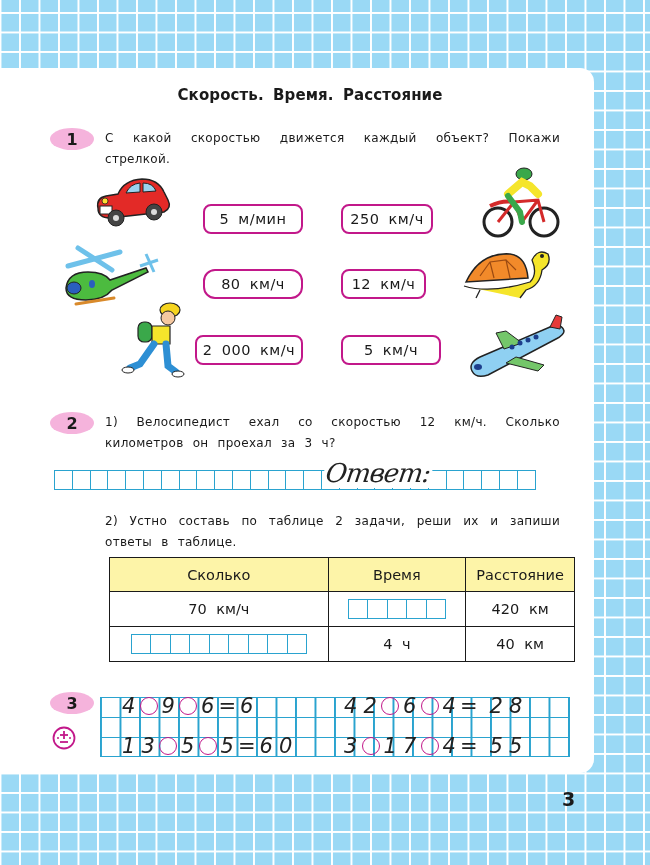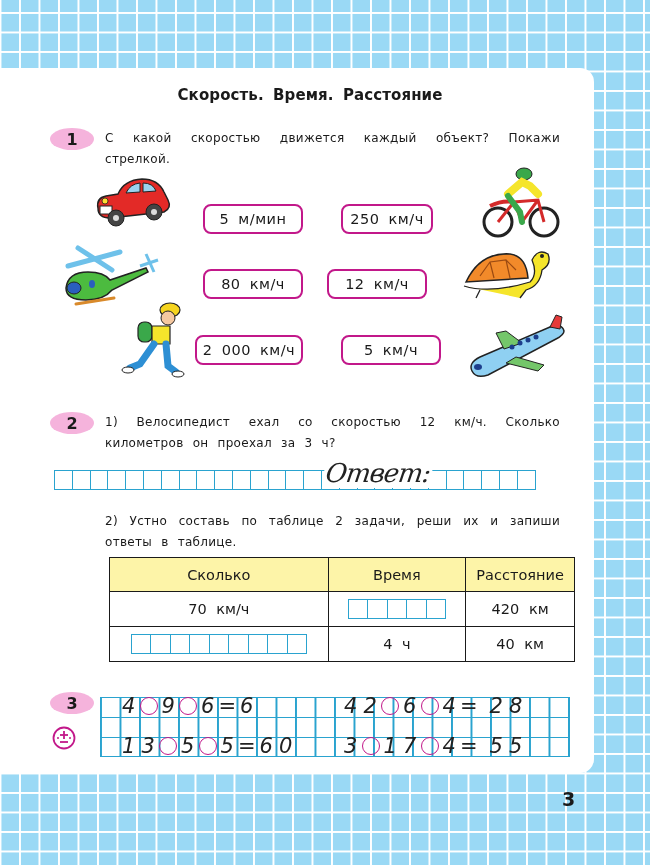--- a/index.html
+++ b/index.html
@@ -127,22 +127,22 @@
   <rect x="18" y="22" width="14" height="20" rx="6" fill="#3aa84a" stroke="#222" stroke-width="1.2"></rect>
   <path d="M32 26 L50 26 L50 44 L32 44 Z" fill="#f5e52b" stroke="#222" stroke-width="1.2"></path>
   <path d="M34 44 L20 64 L10 68" stroke="#2d8fd4" stroke-width="7" fill="none" stroke-linecap="round"></path>
   <path d="M46 44 L48 66 L56 72" stroke="#2d8fd4" stroke-width="7" fill="none" stroke-linecap="round"></path>
   <ellipse cx="8" cy="70" rx="6" ry="3" fill="#fff" stroke="#222"></ellipse>
   <ellipse cx="58" cy="74" rx="6" ry="3" fill="#fff" stroke="#222"></ellipse>
 </svg>
 
 <div class="speed-box" style="left:203px; top:204px; width:100px;">5  м/мин</div>
 <div class="speed-box" style="left:341px; top:204px; width:92px;">250  км/ч</div>
-<div class="speed-box" style="left:203px; top:269px; width:100px;">80  км/ч</div>
-<div class="speed-box" style="left:327px; top:269px; width:100px;">12  км/ч</div>
+<div class="speed-box" style="left:203px; top:269px; width:100px;border-radius:12px;">80  км/ч</div>
+<div class="speed-box" style="left:341px; top:269px; width:85px;">12  км/ч</div>
 <div class="speed-box" style="left:195px; top:335px; width:108px;">2 000  км/ч</div>
 <div class="speed-box" style="left:341px; top:335px; width:100px;">5  км/ч</div>
 
 <svg class="pic" style="left:478px; top:166px;" width="82" height="74" viewBox="0 0 82 74">
   <circle cx="20" cy="56" r="14" fill="none" stroke="#222" stroke-width="3"></circle>
   <circle cx="66" cy="56" r="14" fill="none" stroke="#222" stroke-width="3"></circle>
   <path d="M20 56 L36 36 L60 34 L66 56 M36 36 L44 56 L60 34" stroke="#d42a2a" stroke-width="3" fill="none"></path>
   <path d="M12 40 Q24 34 36 36" stroke="#d42a2a" stroke-width="4" fill="none"></path>
   <ellipse cx="46" cy="8" rx="8" ry="6" fill="#3aa84a" stroke="#222" stroke-width="1"></ellipse>
   <path d="M30 28 L44 16 L52 20 L60 28" stroke="#f5e52b" stroke-width="8" fill="none" stroke-linecap="round"></path>

